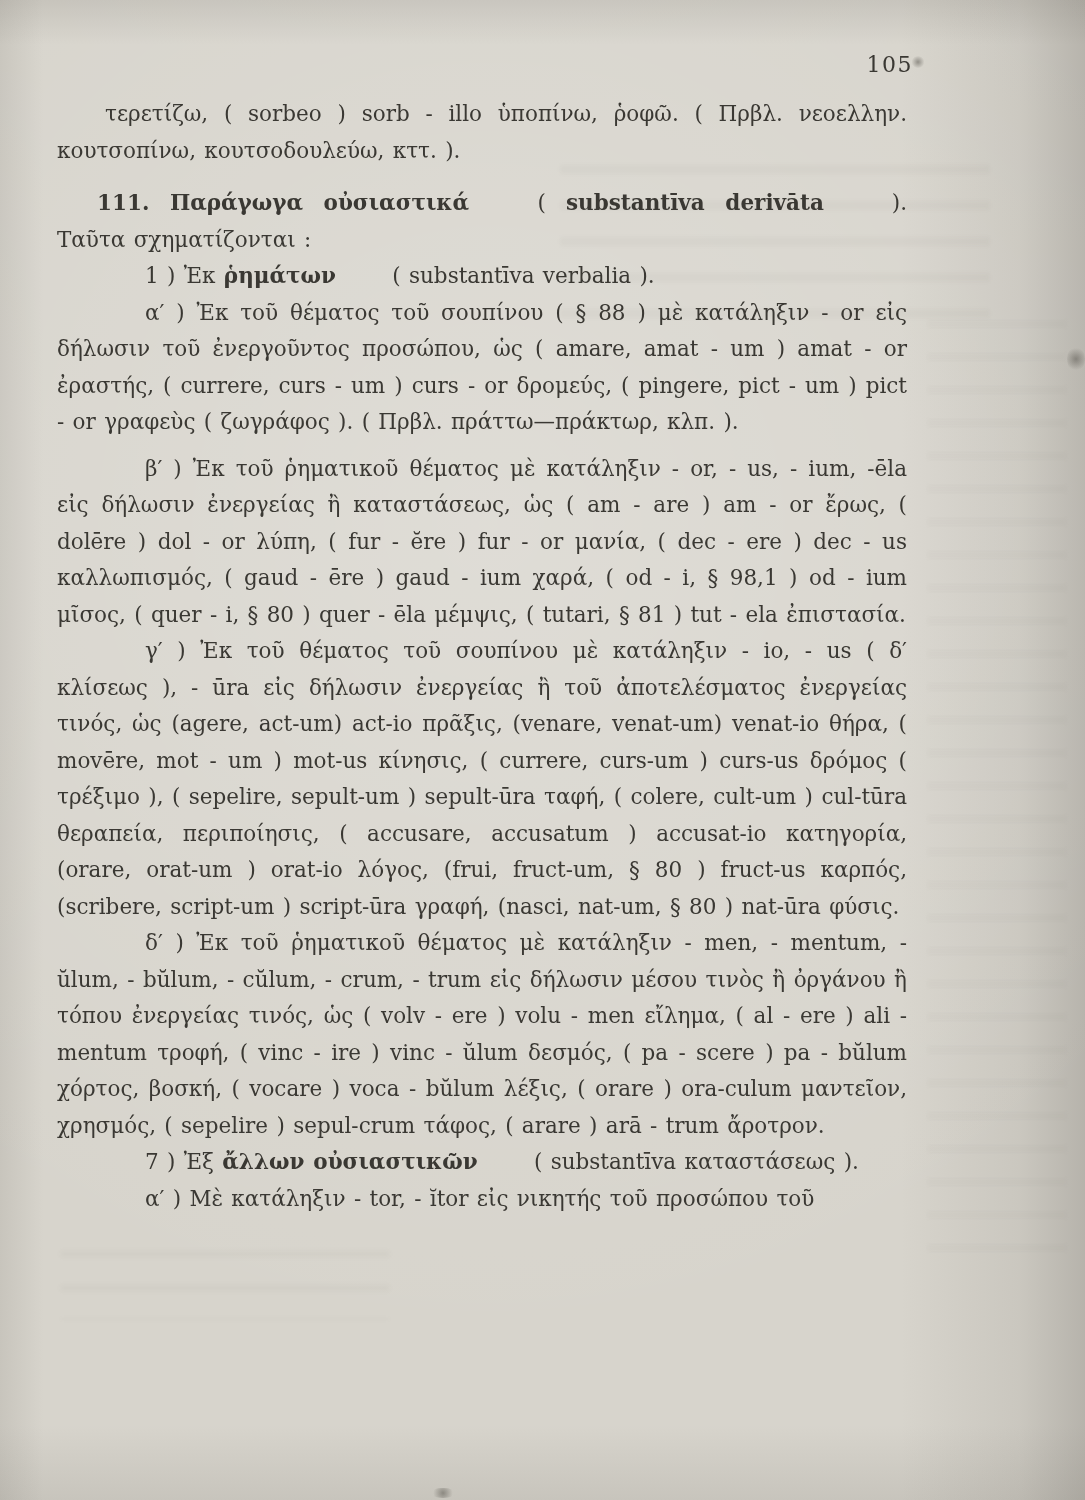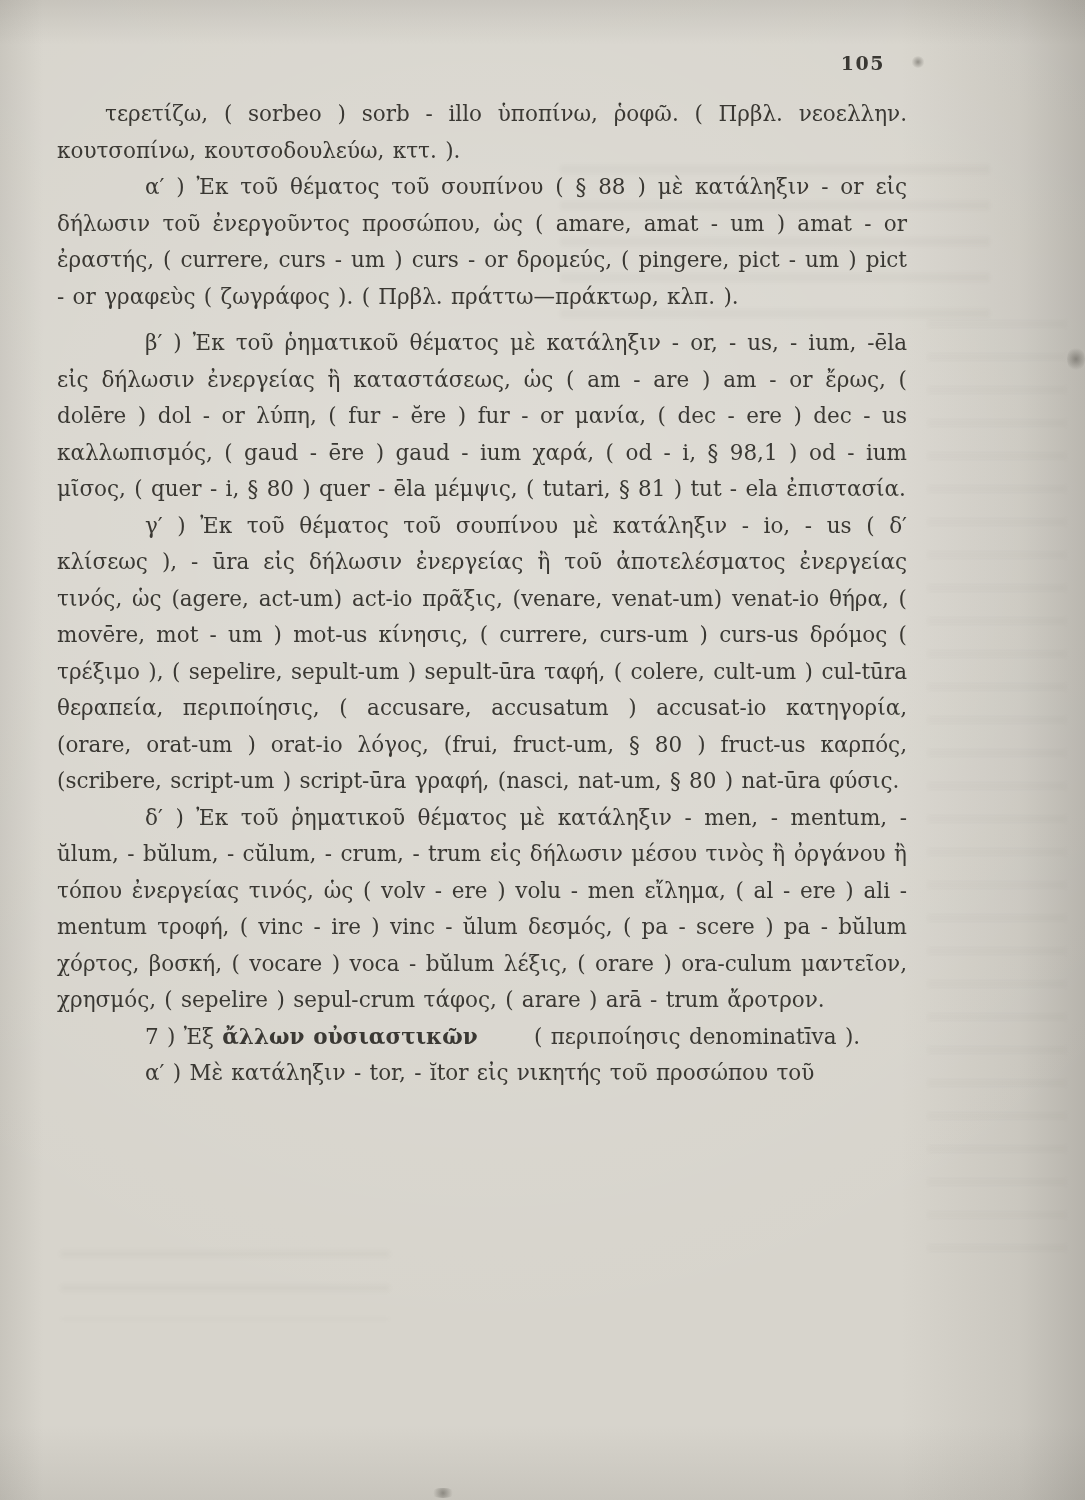--- a/index.html
+++ b/index.html
@@ -17,25 +17,24 @@
       radial-gradient(130% 95% at 45% 35%, rgba(255,255,255,0.20) 0%, rgba(255,255,255,0) 58%),
       linear-gradient(90deg, rgba(88,84,76,0.12) 0%, rgba(0,0,0,0) 4%, rgba(0,0,0,0) 83%, rgba(88,84,76,0.10) 94%, rgba(66,62,56,0.22) 100%),
       linear-gradient(180deg, rgba(88,84,76,0.14) 0%, rgba(0,0,0,0) 3%, rgba(0,0,0,0) 95%, rgba(88,84,76,0.12) 100%),
       var(--paper, #d7d4cc);
     padding: 96px 178px 40px 57px;
   }
 
   .page-number {
     position: absolute;
     top: 52px;
-    right: 200px;
-    font-size: 19px;
+    right: 172px;
+    font-size: 22px;
     letter-spacing: 1.5px;
     color: var(--ink, #3a3833);
-    font-weight: bold;
   }
 
   
   .smudge {
     position: absolute;
     border-radius: 50%;
     background: radial-gradient(circle, rgba(90,87,80,0.55) 0%, rgba(90,87,80,0) 70%);
   }
   .smudge.s1 { top: 56px; right: 160px; width: 14px; height: 12px; }
   .smudge.s2 { top: 346px; right: 0px;  width: 18px; height: 26px; }
@@ -102,21 +101,23 @@
   <div class="smudge s1"></div>
   <div class="smudge s2"></div>
   <div class="smudge s3"></div>
 
   <div class="bleed b1"></div>
   <div class="bleed b2"></div>
   <div class="bleed b3"></div>
 
   <div class="text-block">
       <p class="para flush"><span class="seg-normal">τερετίζω, ( sorbeo ) sorb - illo ὑποπίνω, ῥοφῶ. ( Πρβλ. νεοελλην. κουτσοπίνω, κουτσοδουλεύω, κττ. ).</span></p>
+      <p class="para indent section"><span class="seg-bold">111. Παράγωγα οὐσιαστικά </span><span class="seg-normal">( </span><span class="seg-bold">substantīva derivāta</span><span class="seg-normal"> ). Ταῦτα σχηματίζονται :</span></p>
+      <p class="para indent"><span class="seg-normal">1 ) Ἐκ </span><span class="seg-bold">ῥημάτων</span><span class="seg-normal"> ( substantīva verbalia ).</span></p>
       <p class="para indent"><span class="seg-normal">α′ ) Ἐκ τοῦ θέματος τοῦ σουπίνου ( § 88 ) μὲ κατάληξιν - or εἰς δήλωσιν τοῦ ἐνεργοῦντος προσώπου, ὡς ( amare, amat - um ) amat - or ἐραστής, ( currere, curs - um ) curs - or δρομεύς, ( pingere, pict - um ) pict - or γραφεὺς ( ζωγράφος ). ( Πρβλ. πράττω—πράκτωρ, κλπ. ).</span></p>
       <p class="para indent after-note"><span class="seg-normal">β′ ) Ἐκ τοῦ ῥηματικοῦ θέματος μὲ κατάληξιν - or, - us, - ium, -ēla εἰς δήλωσιν ἐνεργείας ἢ καταστάσεως, ὡς ( am - are ) am - or ἔρως, ( dolēre ) dol - or λύπη, ( fur - ĕre ) fur - or μανία, ( dec - ere ) dec - us καλλωπισμός, ( gaud - ēre ) gaud - ium χαρά, ( od - i, § 98,1 ) od - ium μῖσος, ( quer - i, § 80 ) quer - ēla μέμψις, ( tutari, § 81 ) tut - ela ἐπιστασία.</span></p>
       <p class="para indent"><span class="seg-normal">γ′ ) Ἐκ τοῦ θέματος τοῦ σουπίνου μὲ κατάληξιν - io, - us ( δ′ κλίσεως ), - ūra εἰς δήλωσιν ἐνεργείας ἢ τοῦ ἀποτελέσματος ἐνεργείας τινός, ὡς (agere, act-um) act-io πρᾶξις, (venare, venat-um) venat-io θήρα, ( movēre, mot - um ) mot-us κίνησις, ( currere, curs-um ) curs-us δρόμος ( τρέξιμο ), ( sepelire, sepult-um ) sepult-ūra ταφή, ( colere, cult-um ) cul-tūra θεραπεία, περιποίησις, ( accusare, accusatum ) accusat-io κατηγορία, (orare, orat-um ) orat-io λόγος, (frui, fruct-um, § 80 ) fruct-us καρπός, (scribere, script-um ) script-ūra γραφή, (nasci, nat-um, § 80 ) nat-ūra φύσις.</span></p>
       <p class="para indent"><span class="seg-normal">δ′ ) Ἐκ τοῦ ῥηματικοῦ θέματος μὲ κατάληξιν - men, - mentum, - ŭlum, - bŭlum, - cŭlum, - crum, - trum εἰς δήλωσιν μέσου τινὸς ἢ ὀργάνου ἢ τόπου ἐνεργείας τινός, ὡς ( volv - ere ) volu - men εἴλημα, ( al - ere ) ali - mentum τροφή, ( vinc - ire ) vinc - ŭlum δεσμός, ( pa - scere ) pa - bŭlum χόρτος, βοσκή, ( vocare ) voca - bŭlum λέξις, ( orare ) ora-culum μαντεῖον, χρησμός, ( sepelire ) sepul-crum τάφος, ( arare ) arā - trum ἄροτρον.</span></p>
-      <p class="para indent"><span class="seg-normal">7 ) Ἐξ </span><span class="seg-bold">ἄλλων οὐσιαστικῶν</span><span class="seg-normal"> ( περιποίησις denominatīva ).</span></p>
+      <p class="para indent"><span class="seg-normal">7 ) Ἐξ </span><span class="seg-bold">ἄλλων οὐσιαστικῶν</span><span class="seg-normal"> ( substantīva καταστάσεως ).</span></p>
       <p class="para indent"><span class="seg-normal">α′ ) Μὲ κατάληξιν - tor, - ĭtor εἰς νικητής τοῦ προσώπου τοῦ</span></p>
     </div>
 
 </div>
 
 </body></html>

